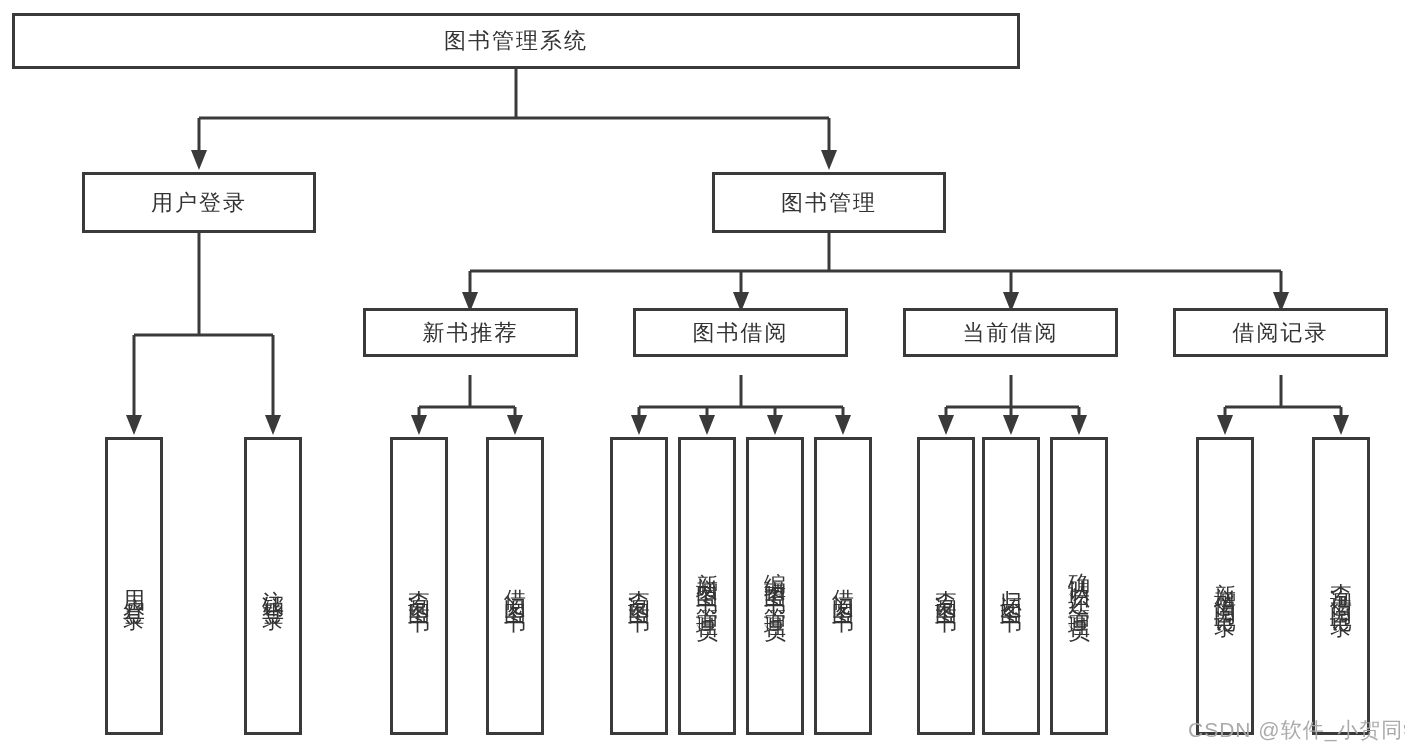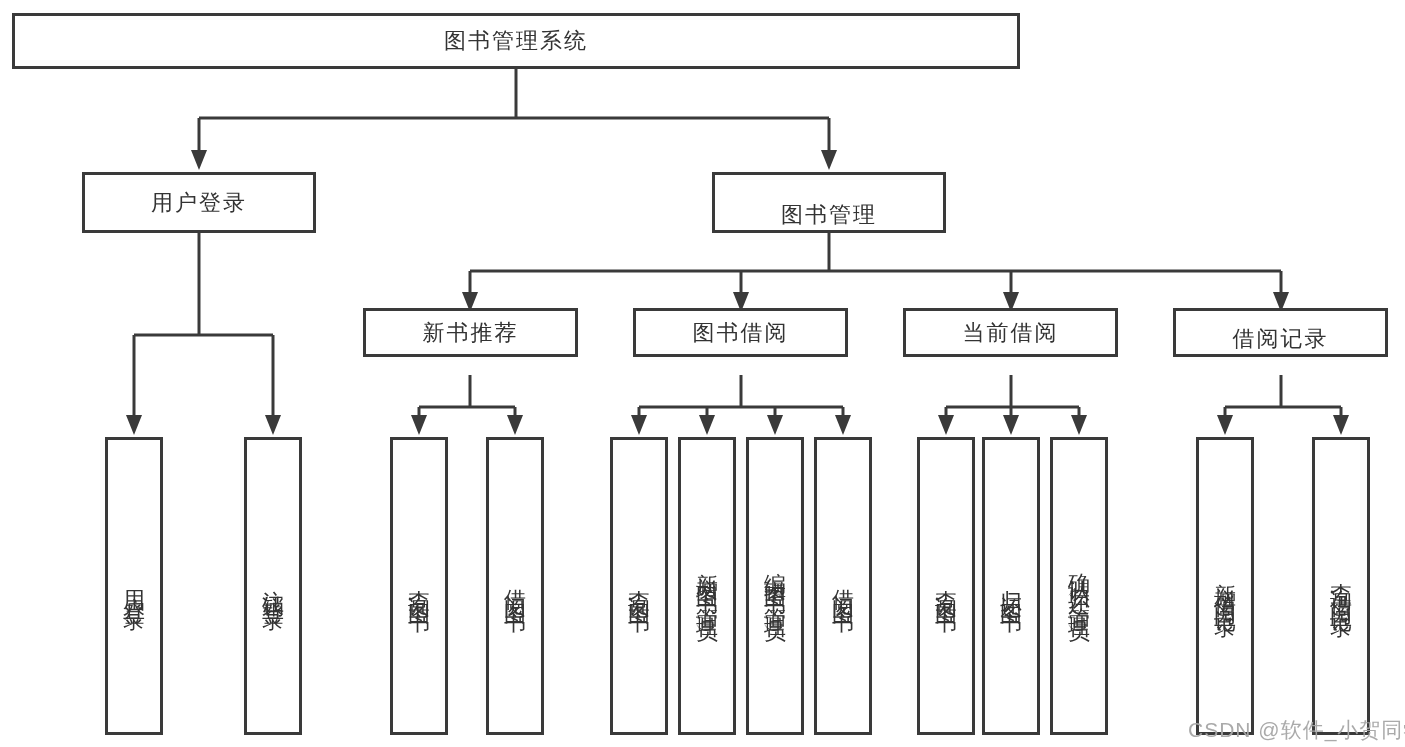--- a/index.html
+++ b/index.html
@@ -31,26 +31,26 @@
     align-items: center;
     justify-content: center;
     color: #333333;
     font-size: 22px;
     letter-spacing: 2px;
   }
   .node .lbl { white-space: nowrap; }
   .root-node   { left: 12px;  top: 13px;  width: 1008px; height: 56px; text-align: center; }
   .branch-node { width: 234px; height: 61px; top: 172px; }
   .b-login { left: 82px; }
-  .b-mgmt  { left: 712px; align-items: flex-end; }
+  .b-mgmt  { left: 712px; }
   .module-node { width: 215px; height: 49px; top: 308px; }
   .m-0 { left: 363px; }
   .m-1 { left: 633px; }
   .m-2 { left: 903px; }
-  .m-3 { left: 1173px; align-items: flex-end; }
+  .m-3 { left: 1173px; }
   .leaf-node {
     top: 437px;
     width: 58px;
     height: 298px;
     writing-mode: vertical-rl;
     text-orientation: mixed;
     letter-spacing: 7px;
     font-size: 22px;
     line-height: 1;
   }

